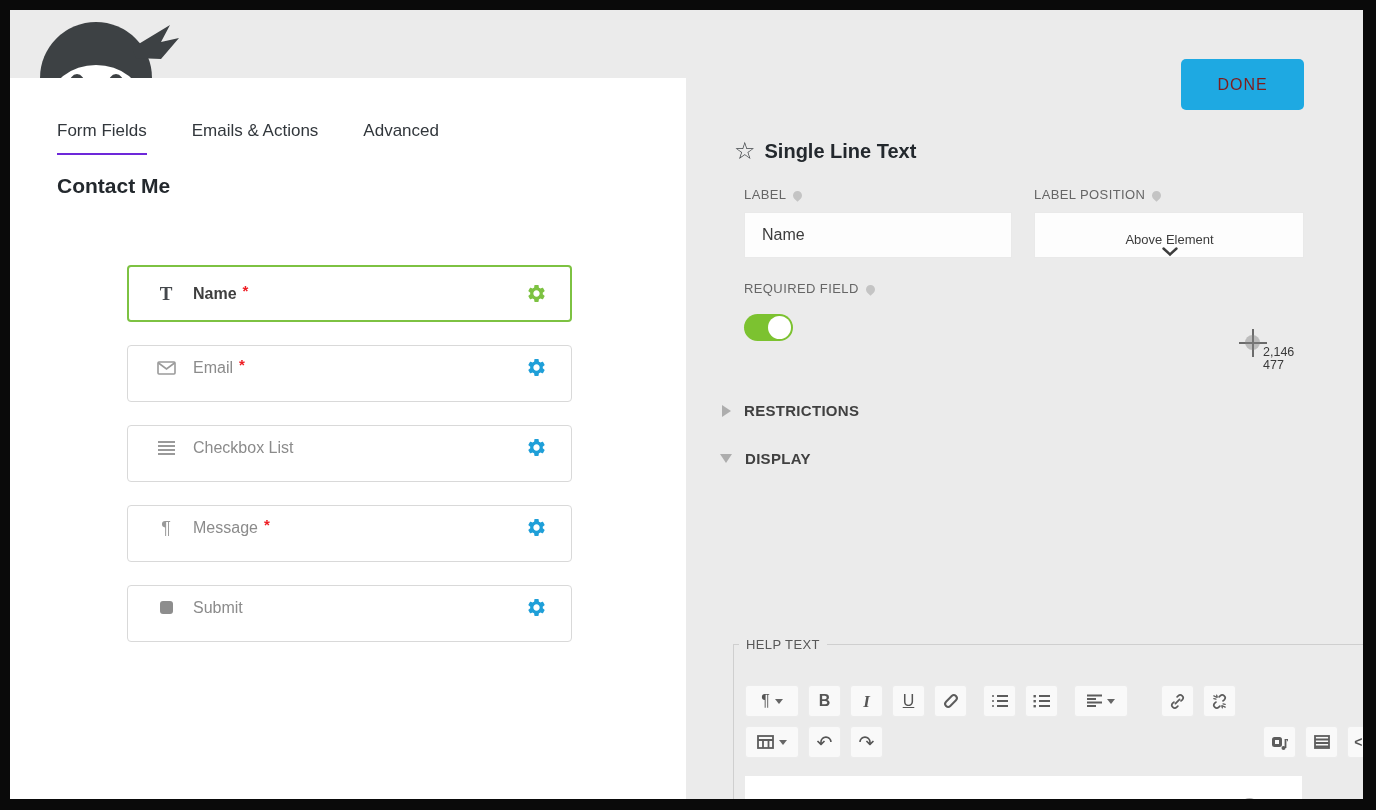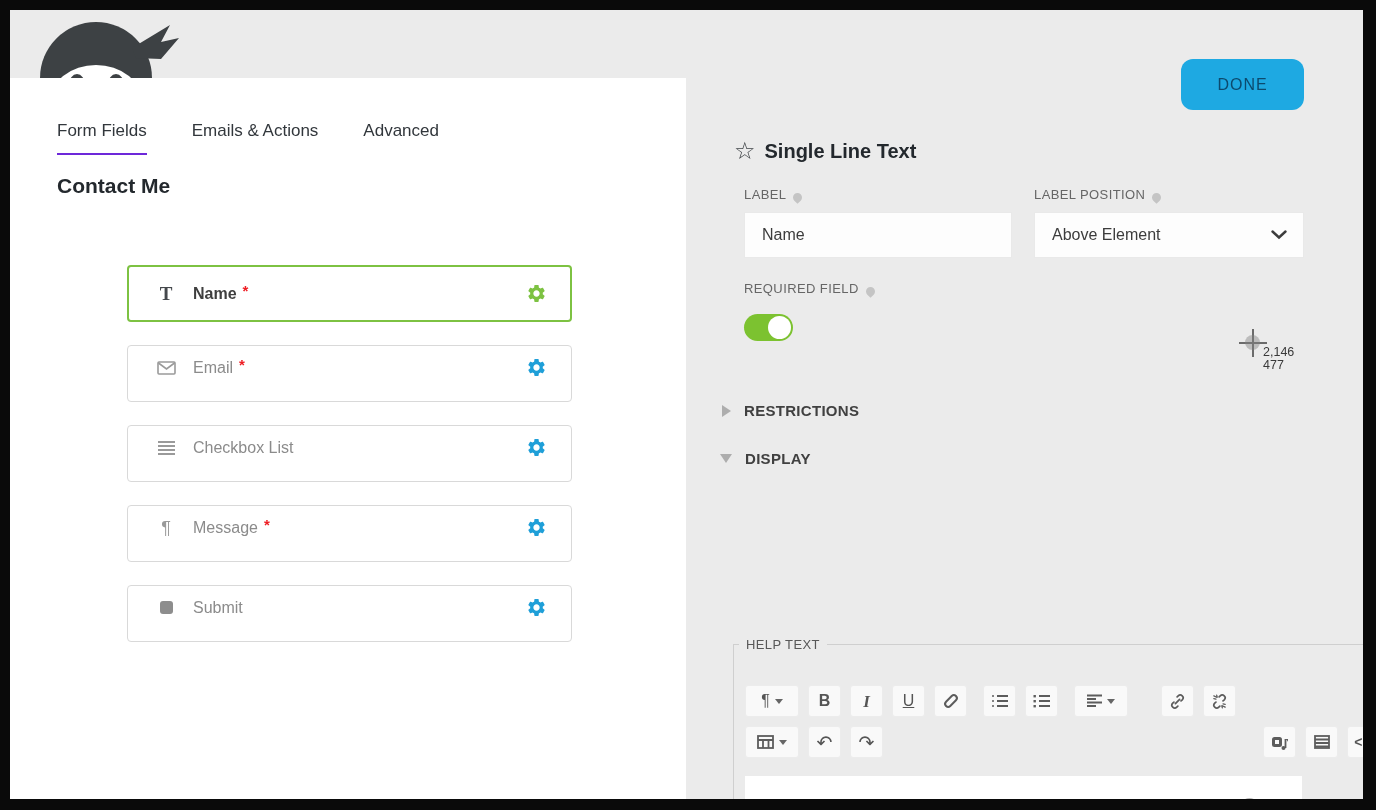--- a/index.html
+++ b/index.html
@@ -23,35 +23,35 @@
   .type-icon { width:24px; display:flex; justify-content:center; align-items:center; }
   .field-label { margin-left:15px; font-size:16px; color:#8b8b8b; }
   .field-row.selected .field-label { color:#3f3f3f; font-weight:bold; }
   .req { color:#ee1d23; font-size:15px; margin-left:6px; position:relative; top:-3px; font-weight:bold; }
   .gear { margin-left:auto; width:21px; height:21px; }
   .t-glyph { font-family:"Liberation Serif", serif; font-weight:bold; font-size:19px; color:#44484c; line-height:1; }
   .p-glyph { font-size:18px; color:#9a9a9a; line-height:1; }
   .submit-glyph { width:13px; height:13px; background:#8d8d8d; border-radius:3px; }
 
   
-  .done-btn { position:absolute; left:1171px; top:49px; width:123px; height:51px; background:#1ea9e2; color:#0c4a6e;
-              border:none; border-radius:12px; font-size:16px; letter-spacing:1px; font-family:inherit; cursor:pointer; }
+  .done-btn { position:absolute; left:1171px; top:49px; width:123px; height:51px; background:#1ea9e2; color:#7f1d1d;
+              border:none; border-radius:5px; font-size:16px; letter-spacing:1px; font-family:inherit; cursor:pointer; }
   .title-row { position:absolute; left:724px; top:129px; display:flex; align-items:center; gap:9px; }
   .star { font-size:24px; color:#3f4347; line-height:1; }
   .type-title { font-size:20px; font-weight:bold; color:#23282d; }
 
-  .opt-label { position:absolute; display:flex; align-items:flex-end; gap:7px;
+  .opt-label { position:absolute; display:flex; align-items:center; gap:7px;
                font-size:13px; letter-spacing:.4px; color:#666; }
   .pin { width:9px; height:9px; background:#c4c4c4; border-radius:50% 50% 50% 0; transform:rotate(-45deg); margin-top:1px; }
 
   .text-input { position:absolute; height:46px; background:#fdfdfd; border:1px solid #e9e9e9;
                 font-size:16px; color:#3c3c3c; padding:0 17px; font-family:inherit; }
   .select-input { position:absolute; height:46px; background:#fdfdfd; border:1px solid #e9e9e9;
-                  display:flex; align-items:center; justify-content:space-between; padding:0 16px 0 17px;
-                  font-size:16px; color:#3c3c3c; cursor:pointer; }
+                  display:flex; align-items:center; justify-content:flex-end; padding:0 16px 0 17px;
+                  font-size:13px; color:#3c3c3c; cursor:pointer;flex-direction:column; }
 
   .toggle { position:absolute; left:734px; top:304px; width:49px; height:27px; background:#7cc230;
             border-radius:14px; cursor:pointer; }
   .toggle .knob { position:absolute; right:2px; top:2px; width:23px; height:23px; background:#fff; border-radius:50%; }
 
   .section-head { position:absolute; display:flex; align-items:center; gap:13px; cursor:pointer; }
   .section-head .txt { font-size:15px; font-weight:bold; letter-spacing:.3px; color:#404040; }
   .tri-right { width:0; height:0; border-left:9px solid #adadad; border-top:6px solid transparent; border-bottom:6px solid transparent; }
   .tri-down  { width:0; height:0; border-top:9px solid #adadad; border-left:6px solid transparent; border-right:6px solid transparent; }
 

